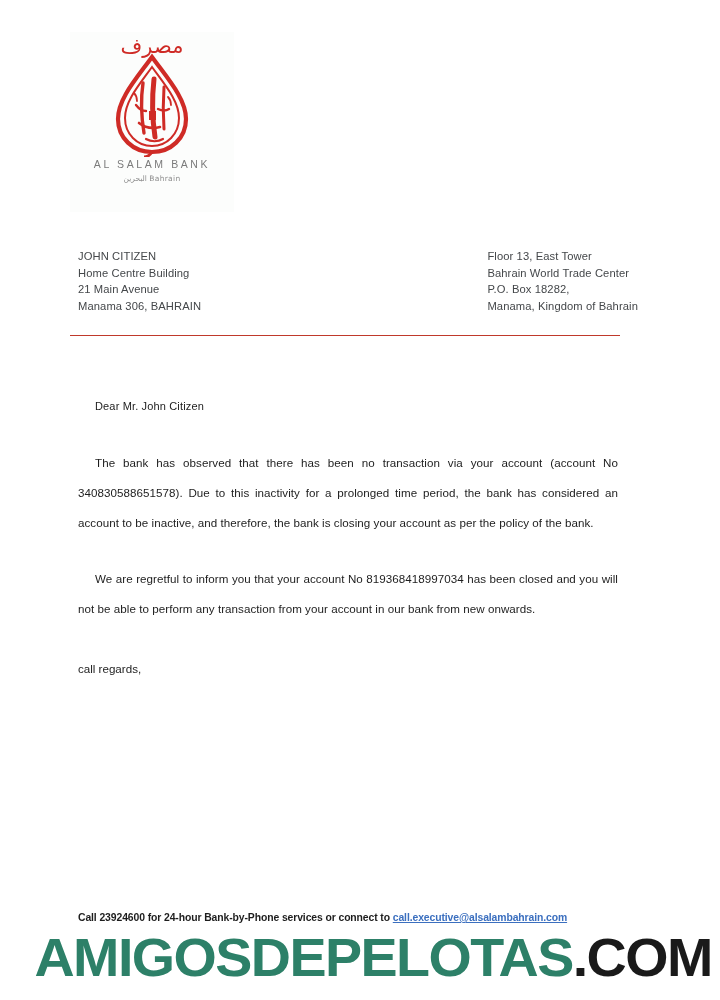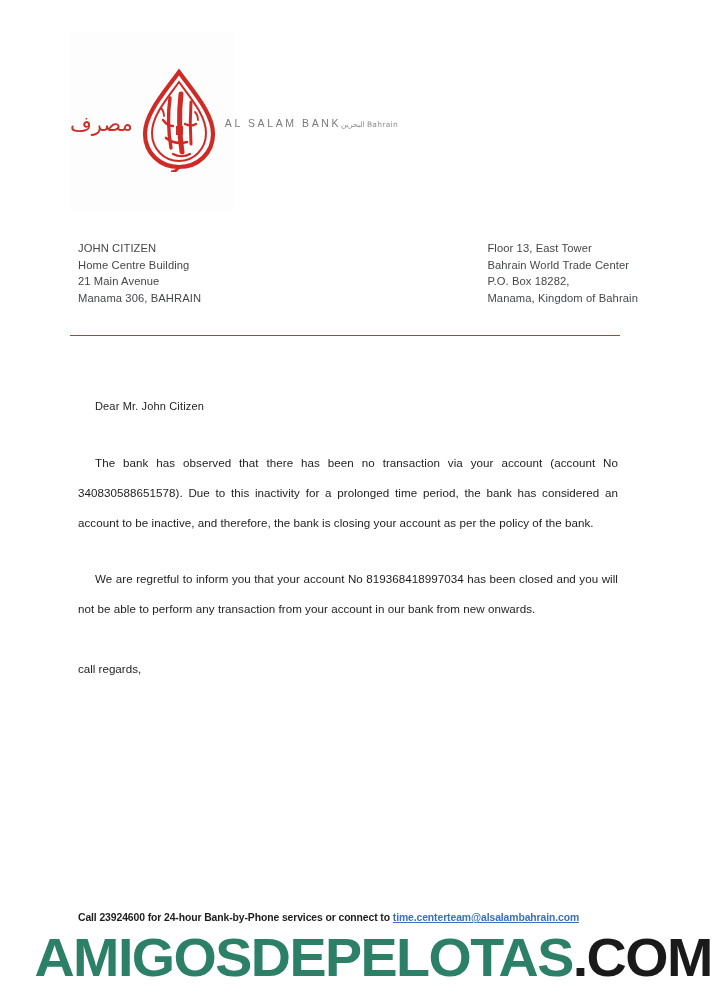--- a/index.html
+++ b/index.html
@@ -22,21 +22,21 @@
 
   
   .logo-block {
     position: absolute;
     left: 70px;
     top: 32px;
     width: 164px;
     height: 180px;
     background: #fcfdfc;
     display: flex;
-    flex-direction: row;
+    flex-direction: column;
     align-items: center;
     justify-content: flex-start;
   }
   .logo-arabic-top {
     font-family: "DejaVu Sans", sans-serif;
     font-size: 21px;
     color: #cf2b26;
     line-height: 1;
     margin-top: 4px;
     letter-spacing: 0px;
@@ -64,21 +64,21 @@
     margin-top: 4px;
     letter-spacing: .3px;
     white-space: nowrap;
   }
 
   
   .addresses {
     position: absolute;
     left: 78px;
     right: 82px;
-    top: 240px;
+    top: 248px;
     display: flex;
     justify-content: space-between;
     align-items: flex-start;
   }
   .addr {
     font-size: 11.2px;
     line-height: 16.6px;
     color: #44474a;
     white-space: nowrap;
   }
@@ -218,20 +218,20 @@
   <div class="body-wrap">
     <div class="salutation">Dear Mr. John Citizen</div>
     <p class="para">The bank has observed that there has been no transaction via your account (account No 340830588651578). Due to this inactivity for a prolonged time period, the bank has considered an account to be inactive, and therefore, the bank is closing your account as per the policy of the bank.</p>
     <p class="para">We are regretful to inform you that your account No 819368418997034 has been closed and you will not be able to perform any transaction from your account in our bank from new onwards.</p>
     <div class="closing">
       <div>call regards,</div>
     </div>
   </div>
 
   <div class="footer">
-    <span>Call 23924600 for 24-hour Bank-by-Phone services or connect to </span><a class="mail" href="#">time.centerteam@alsalambahrain.com</a>
+    <span>Call 23924600 for 24-hour Bank-by-Phone services or connect to </span><a class="mail" href="#">call.executive@alsalambahrain.com</a>
   </div>
 
   <div class="watermark">
     <span class="wm-main">AMIGOSDEPELOTAS</span><span class="wm-tld">.COM</span>
   </div>
 
 </div>
 
 </body></html>

